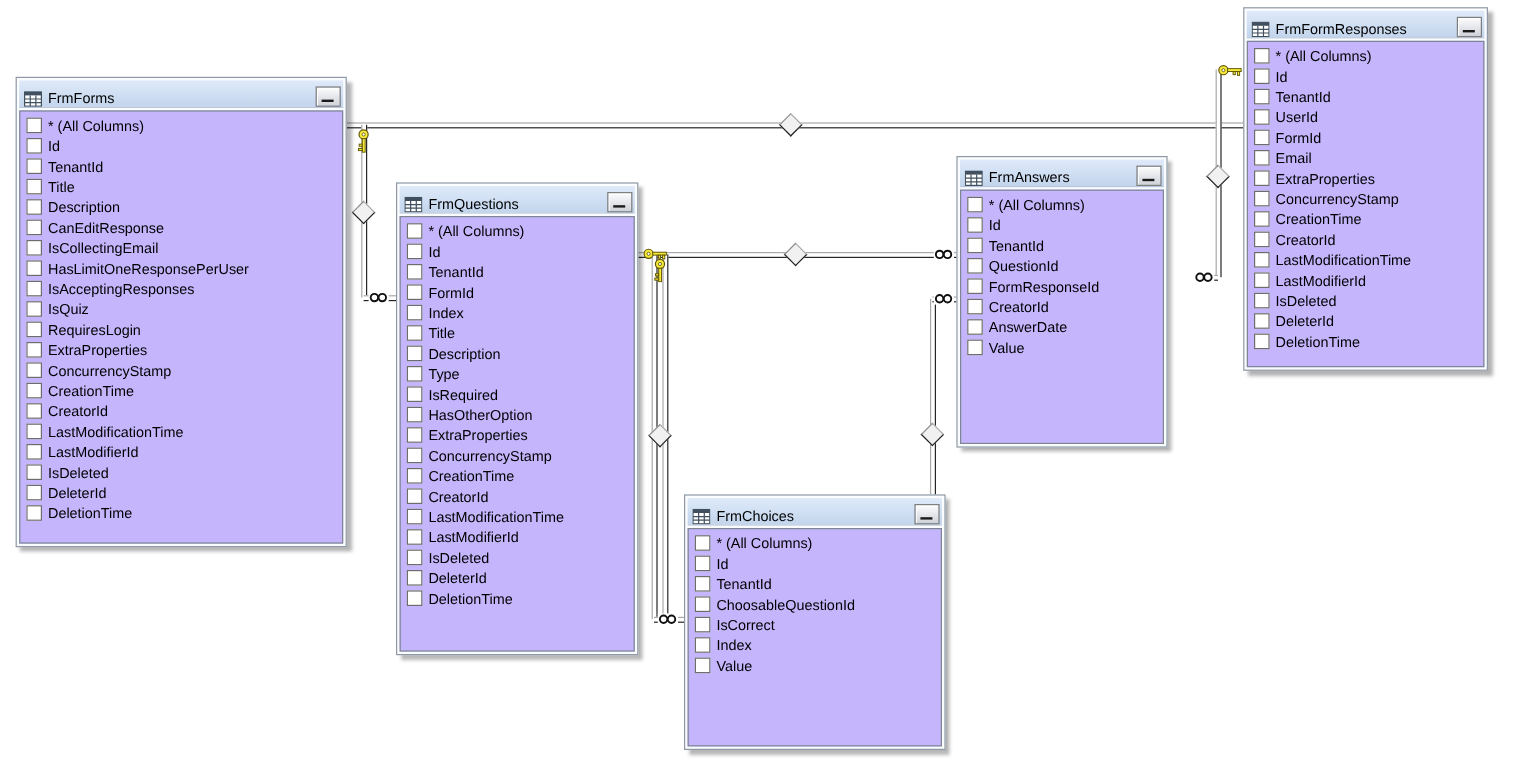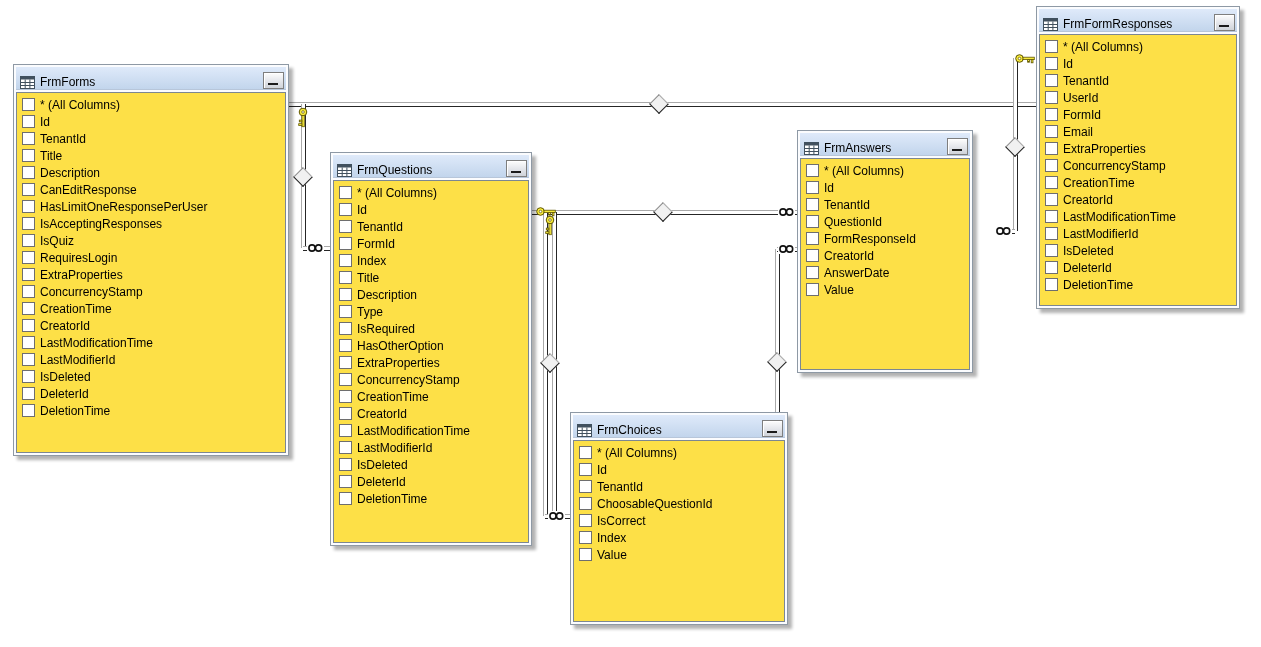--- a/index.html
+++ b/index.html
@@ -37,21 +37,21 @@
   }
   .titlebar .title{flex:1;white-space:nowrap;overflow:hidden;color:#000;}
   .min-btn{
     width:21px;height:17px;flex:0 0 21px;position:relative;cursor:default;
     background:linear-gradient(#fdfdfd,#e3e5ea 55%,#cfd3d9);
     border:1px solid #7e7e7e;box-shadow:inset 1px 1px 0 #ffffff;box-sizing:border-box;
   }
   .min-glyph{position:absolute;left:4px;bottom:3px;width:10px;height:2px;background:#1b1b1b;}
 
   .col-list{
-    flex:1;margin-top:2px;background:#fde047;border:1px solid #7c8792;
+    flex:1;margin-top:2px;background:#c4b5fd;border:1px solid #7c8792;
     padding:3px 0 0 3px;overflow:hidden;
   }
   .col-row{height:17px;display:flex;align-items:center;gap:5px;padding-left:2px;}
   .col-check{
     width:11px;height:11px;flex:0 0 11px;background:#fff;
     border:1px solid #6e6e6e;box-sizing:content-box;
   }
   .col-label{white-space:nowrap;}
   .col-label.bold{font-weight:normal;}
   .ticon{flex:0 0 15px;line-height:0;}
@@ -107,20 +107,24 @@
         <div class="col-row">
           <div class="col-check"></div>
           <span class="col-label">Description</span>
         </div>
         <div class="col-row">
           <div class="col-check"></div>
           <span class="col-label">CanEditResponse</span>
         </div>
         <div class="col-row">
           <div class="col-check"></div>
+          <span class="col-label">IsCollectingEmail</span>
+        </div>
+        <div class="col-row">
+          <div class="col-check"></div>
           <span class="col-label">HasLimitOneResponsePerUser</span>
         </div>
         <div class="col-row">
           <div class="col-check"></div>
           <span class="col-label">IsAcceptingResponses</span>
         </div>
         <div class="col-row">
           <div class="col-check"></div>
           <span class="col-label">IsQuiz</span>
         </div>

